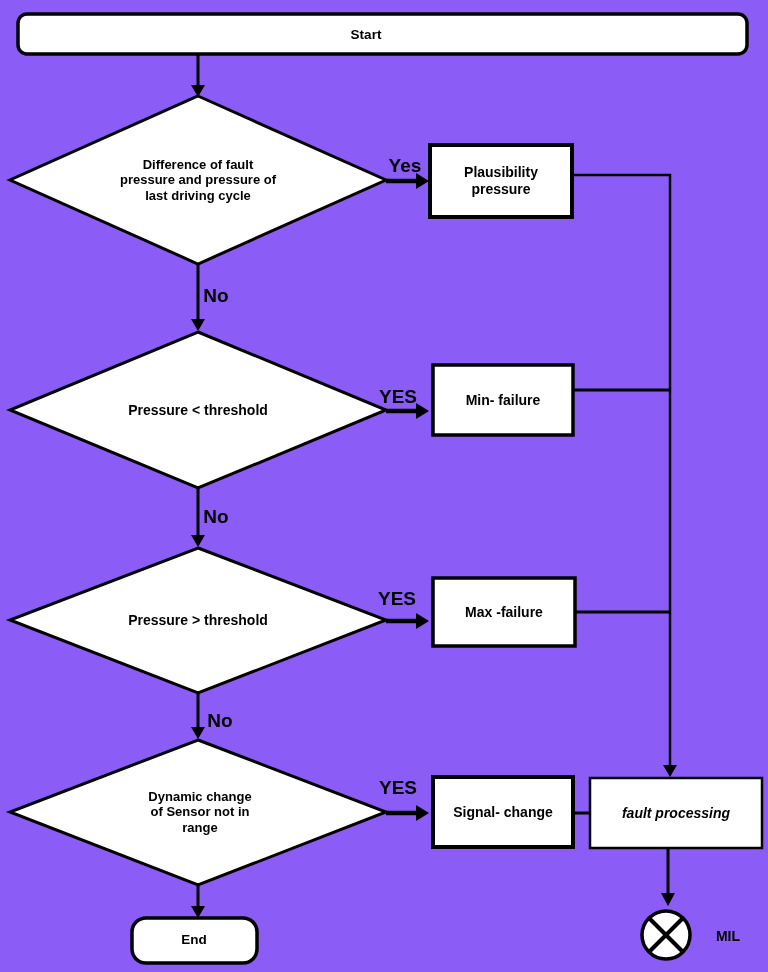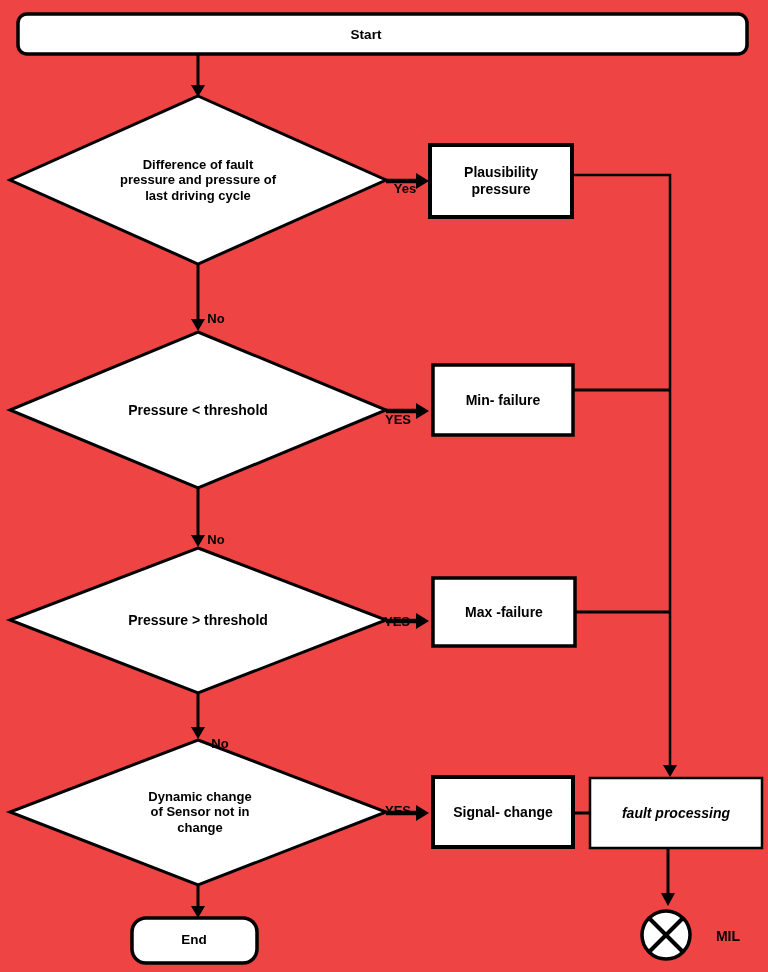--- a/index.html
+++ b/index.html
@@ -1,37 +1,37 @@
 <!DOCTYPE html>
 <html><head>
 <meta charset="utf-8">
 <style>
   html, body { margin: 0; padding: 0; background: #ffffff; }
   .canvas {
     position: relative;
     width: 768px;
     height: 972px;
-    background: #ef4444;
+    background: #8b5cf6;
     font-family: "Liberation Sans", "DejaVu Sans", sans-serif;
     overflow: hidden;
   }
   svg { position: absolute; left: 0; top: 0; }
   .lbl {
     position: absolute;
     transform: translate(-50%, -50%);
     color: #000000;
     font-weight: bold;
     text-align: center;
     white-space: nowrap;
     line-height: 1.18;
   }
   .lbl-13  { font-size: 13px; }
   .lbl-135 { font-size: 13.5px; }
   .lbl-14  { font-size: 14px; }
-  .edge-lbl { font-size: 13px; margin-top: 23px; }
+  .edge-lbl { font-size: 19px; }
 </style>
 </head>
 <body>
 
 <div class="canvas">
 
   <svg width="768" height="972" viewBox="0 0 768 972">
 
     <polyline points="572,175 670,175 670,766" fill="none" stroke="#000" stroke-width="2.5"></polyline>
     <polygon points="670,777 663,765 677,765" fill="#000"></polygon>
@@ -108,21 +108,21 @@
   <div class="lbl edge-lbl" style="left:216px; top:517px;">No</div>
 
   <div class="lbl lbl-14" style="left:198px; top:620px;">Pressure &gt; threshold</div>
   <div class="lbl edge-lbl" style="left:397px; top:599px;">YES</div>
   <div class="lbl lbl-14" style="left:504px; top:612px;">Max -failure</div>
   <div class="lbl edge-lbl" style="left:220px; top:721px;">No</div>
 
   <div class="lbl lbl-13" style="left:200px; top:812px;">
     <div>Dynamic change</div>
     <div>of Sensor not in</div>
-    <div>change</div>
+    <div>range</div>
   </div>
   <div class="lbl edge-lbl" style="left:398px; top:788px;">YES</div>
   <div class="lbl lbl-14" style="left:503px; top:812px;">Signal- change</div>
   <div class="lbl lbl-14" style="left:676px; top:813px;font-style:italic;">fault processing</div>
 
   <div class="lbl lbl-135" style="left:194px; top:940px;">End</div>
   <div class="lbl lbl-14" style="left:728px; top:936px;">MIL</div>
 
 </div>
 

